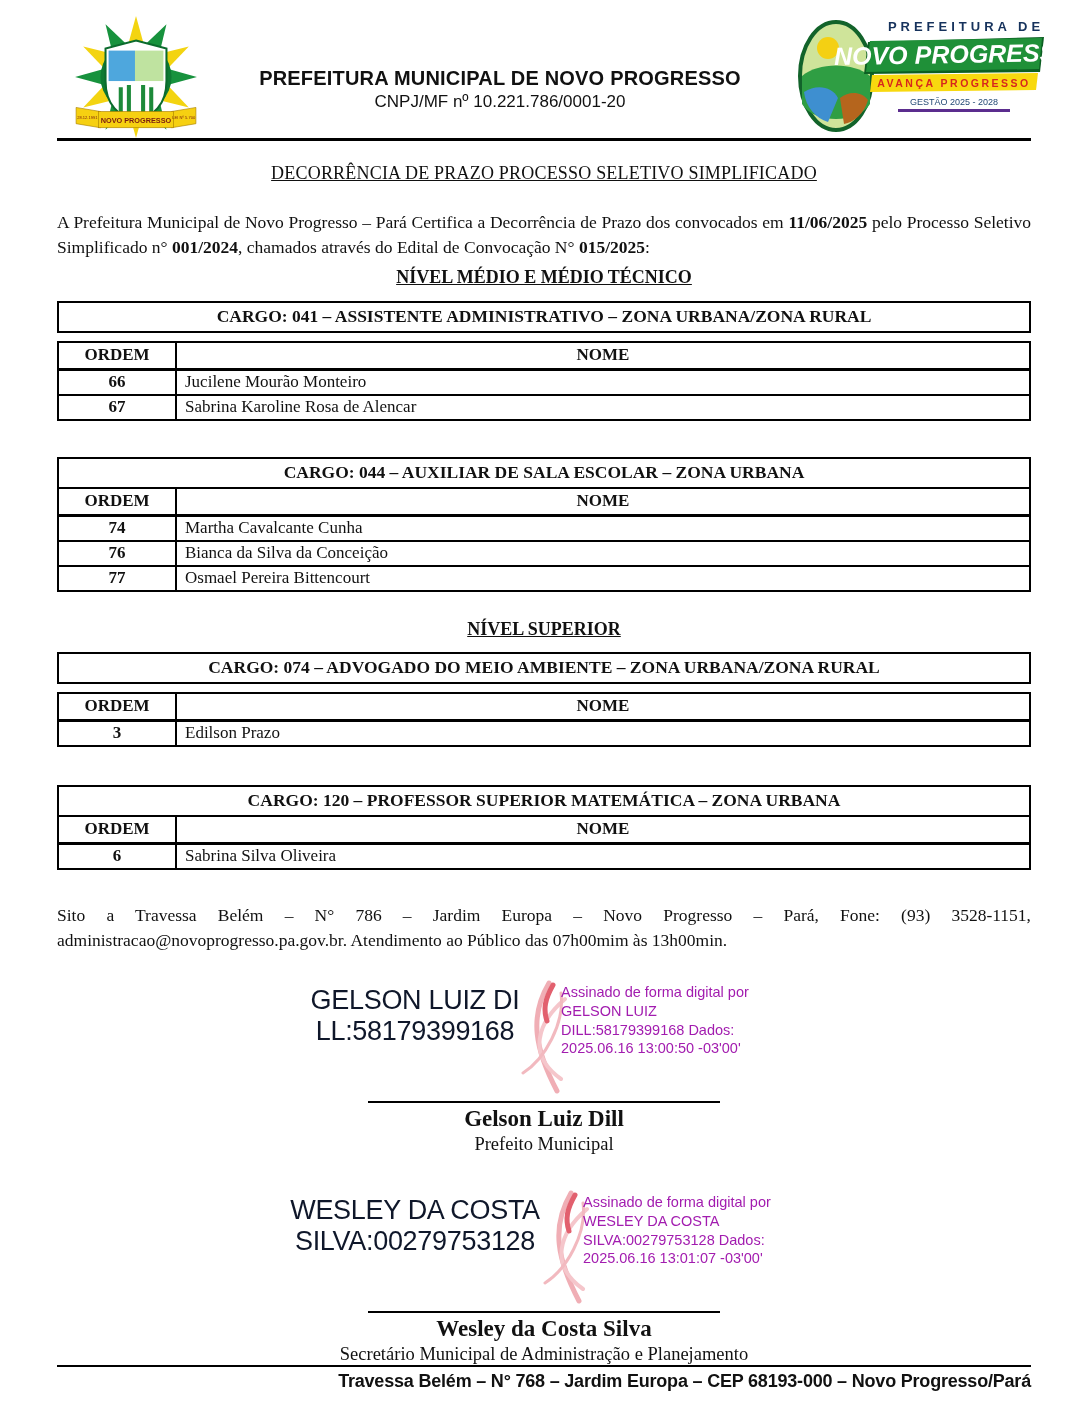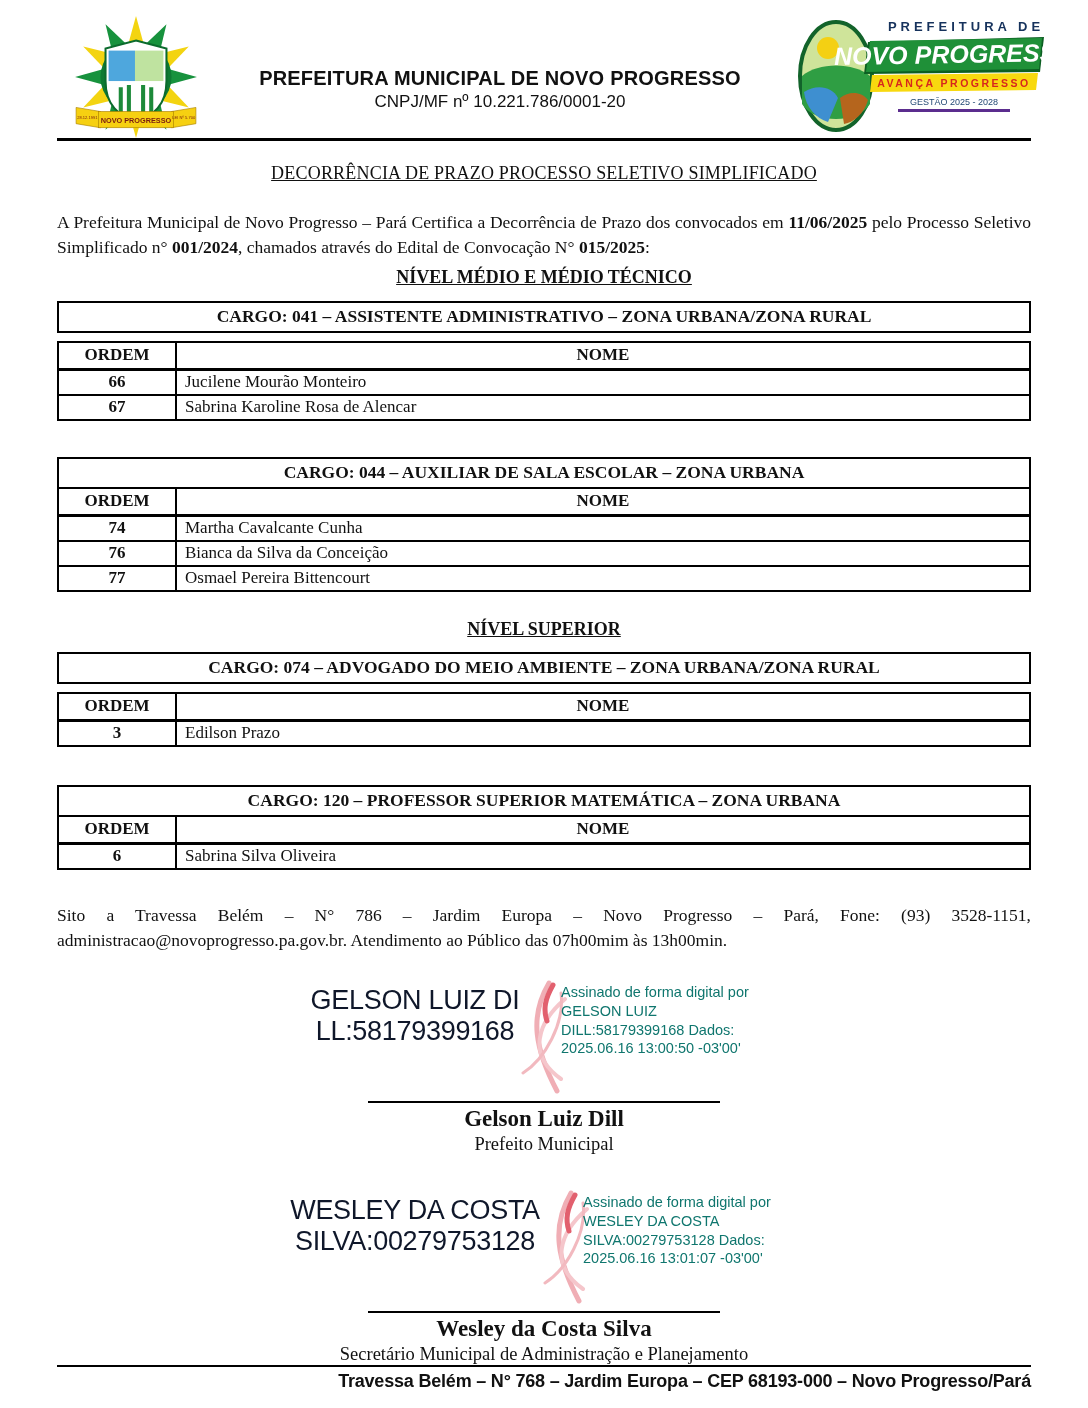--- a/index.html
+++ b/index.html
@@ -46,21 +46,21 @@
   
   .sig { margin-top:26px; text-align:center; }
   .sig2 { margin-top:34px; }
   .stamp-row { display:flex; justify-content:center; align-items:flex-start; position:relative; }
   .stamp-name { width:212px; text-align:center; font-family:"Liberation Sans", sans-serif;
                 font-size:27px; line-height:1.12; color:#0f172a; word-break:break-all;
                 letter-spacing:-0.3px; padding-top:6px; }
   .stamp-name.wide { width:256px; }
   .stamp-swirl { width:64px; height:116px; margin:0 -14px 0 -10px; flex:none; }
   .stamp-details { width:218px; text-align:left; font-family:"Liberation Sans", sans-serif;
-                   font-size:14.5px; line-height:1.28; color:#0f766e; padding-top:4px; }
+                   font-size:14.5px; line-height:1.28; color:#a21caf; padding-top:4px; }
   .sig-line { width:352px; border-top:2px solid #000; margin:6px auto 3px; }
   .sig-name { font-size:23px; font-weight:bold; }
   .sig-role { font-size:18.5px; margin-top:2px; }
 
   
   .ftr { position:absolute; left:57px; right:57px; bottom:16px; text-align:right; }
   .ftr-line { border-top:2px solid #000; }
   .ftr-text { margin-top:4px; font-family:"Liberation Sans", sans-serif; font-weight:bold;
               font-size:18px; letter-spacing:-0.2px; }
 </style>

